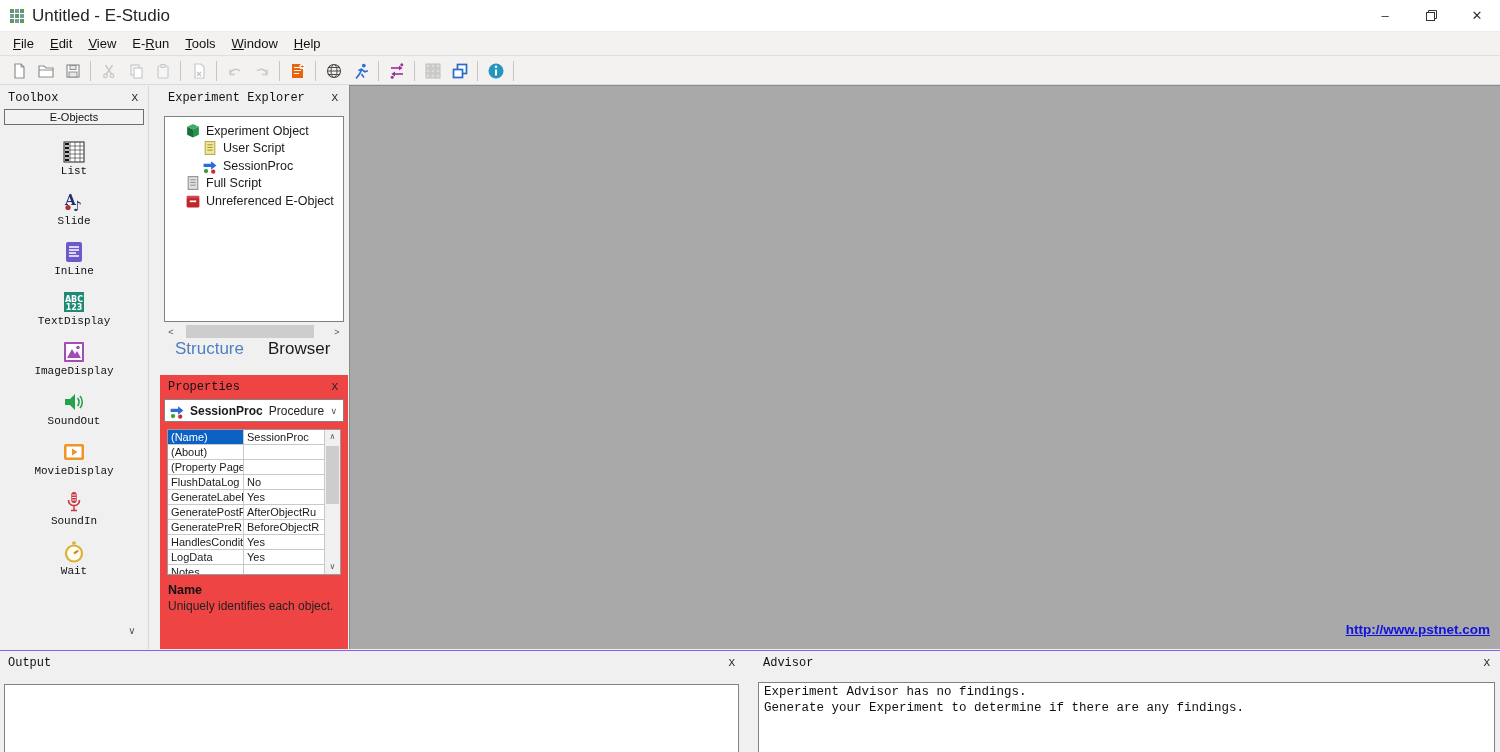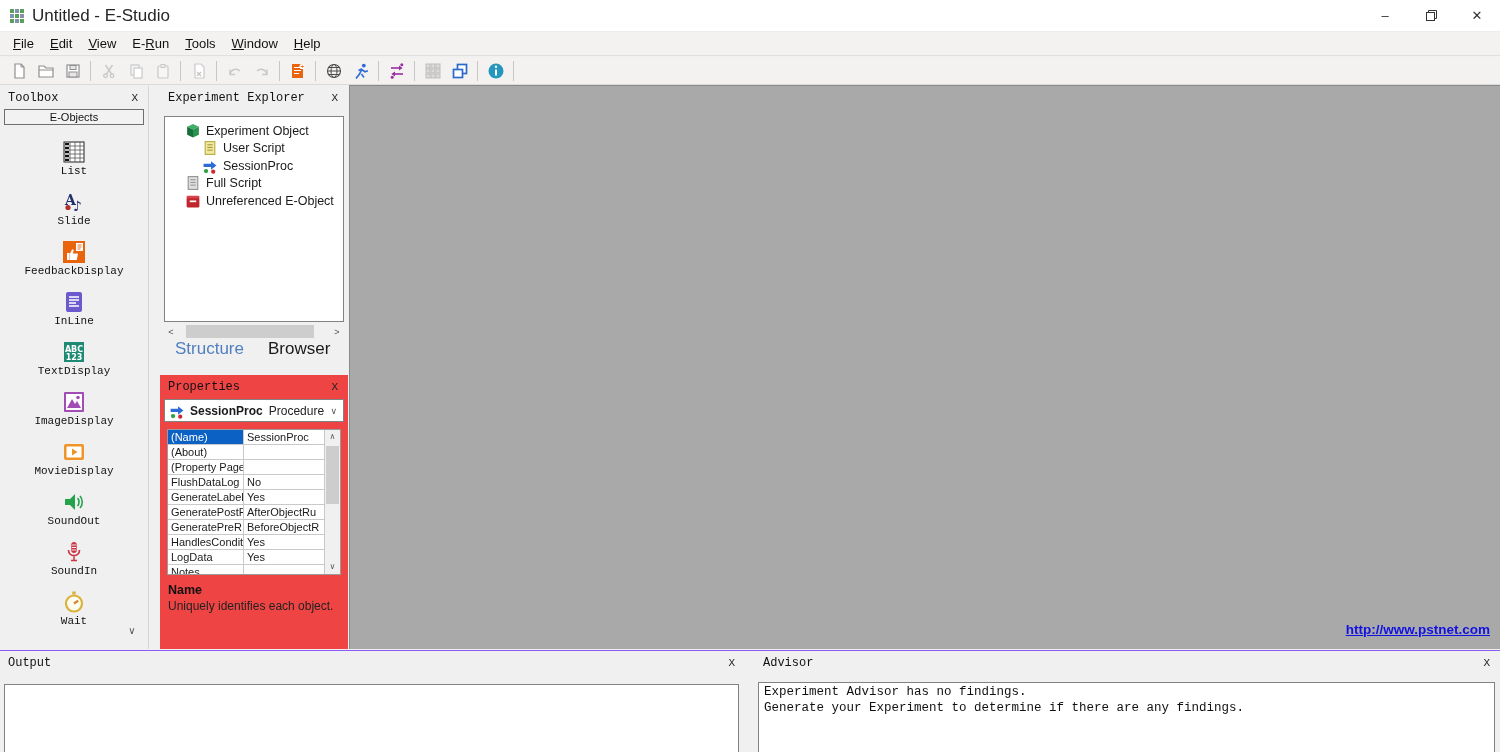--- a/index.html
+++ b/index.html
@@ -274,30 +274,20 @@
     <div class="tool-item">
       <svg class="tool-icon" viewBox="0 0 24 24">
           <text x="3" y="15" font-size="14" font-weight="bold" fill="#23306e" font-family="DejaVu Serif,serif">A</text>
           <circle cx="6" cy="17.5" r="2.6" fill="#b03030"></circle>
           <text x="11" y="21" font-size="14" fill="#23306e" font-family="DejaVu Sans,sans-serif">♪</text>
         </svg>
       <span class="tool-label">Slide</span>
     </div>
     <div class="tool-item">
       <svg class="tool-icon" viewBox="0 0 24 24">
-          <rect x="1" y="1" width="22" height="22" fill="#e8650d"></rect>
-          <rect x="14" y="3" width="7" height="8" fill="#fff"></rect>
-          <path d="M15.5 5h4M15.5 7h4M15.5 9h3" stroke="#e8650d" stroke-width="0.9"></path>
-          <rect x="5" y="13" width="2.6" height="7" fill="#fff"></rect>
-          <path d="M8 20v-6.5l2.2-4.3 1.6.9-1.1 3.4h5.3l-1.2 6.5z" fill="#fff"></path>
-        </svg>
-      <span class="tool-label">FeedbackDisplay</span>
-    </div>
-    <div class="tool-item">
-      <svg class="tool-icon" viewBox="0 0 24 24">
           <rect x="4" y="2" width="16" height="20" rx="2" fill="#6a5acd"></rect>
           <path d="M7 7h10M7 10h10M7 13h7M7 16h10" stroke="#fff" stroke-width="1.6"></path>
         </svg>
       <span class="tool-label">InLine</span>
     </div>
     <div class="tool-item">
       <svg class="tool-icon" viewBox="0 0 24 24">
           <rect x="2" y="2" width="20" height="20" fill="#1f8a74"></rect>
           <text x="12" y="11.5" font-size="8" font-weight="bold" fill="#fff" text-anchor="middle" font-family="DejaVu Sans,sans-serif">ABC</text>
           <text x="12" y="20" font-size="8" font-weight="bold" fill="#fff" text-anchor="middle" font-family="DejaVu Sans,sans-serif">123</text>
@@ -308,32 +298,32 @@
       <svg class="tool-icon" viewBox="0 0 24 24">
           <rect x="2" y="2" width="20" height="20" rx="1" fill="#a24cb5"></rect>
           <rect x="4" y="4" width="16" height="16" fill="#fff"></rect>
           <polygon points="5,18 10,9 13,14 15,11 19,18" fill="#a24cb5"></polygon>
           <circle cx="16" cy="7.5" r="1.8" fill="#a24cb5"></circle>
         </svg>
       <span class="tool-label">ImageDisplay</span>
     </div>
     <div class="tool-item">
       <svg class="tool-icon" viewBox="0 0 24 24">
+          <polygon points="3,9 8,9 13,4 13,20 8,15 3,15" fill="#24a24c"></polygon>
+          <path d="M15.5 8c2 2 2 6 0 8M18 6c3 3.2 3 8.8 0 12" stroke="#24a24c" stroke-width="1.6" fill="none"></path>
+        </svg>
+      <span class="tool-label">SoundOut</span>
+    </div>
+    <div class="tool-item">
+      <svg class="tool-icon" viewBox="0 0 24 24">
           <rect x="2" y="4" width="20" height="16" rx="2" fill="#ef9426"></rect>
           <rect x="4.5" y="6.5" width="15" height="11" fill="#fff"></rect>
           <polygon points="10,8.5 15.5,12 10,15.5" fill="#ef9426"></polygon>
         </svg>
       <span class="tool-label">MovieDisplay</span>
-    </div>
-    <div class="tool-item">
-      <svg class="tool-icon" viewBox="0 0 24 24">
-          <polygon points="3,9 8,9 13,4 13,20 8,15 3,15" fill="#24a24c"></polygon>
-          <path d="M15.5 8c2 2 2 6 0 8M18 6c3 3.2 3 8.8 0 12" stroke="#24a24c" stroke-width="1.6" fill="none"></path>
-        </svg>
-      <span class="tool-label">SoundOut</span>
     </div>
     <div class="tool-item">
       <svg class="tool-icon" viewBox="0 0 24 24">
           <rect x="9.3" y="2" width="5.4" height="11" rx="2.7" fill="#cc3344"></rect>
           <path d="M10 5h4M10 7.5h4M10 10h4" stroke="#fff" stroke-width="0.9"></path>
           <path d="M6.5 10c0 7.5 11 7.5 11 0" stroke="#cc3344" stroke-width="1.7" fill="none"></path>
           <path d="M12 16.5v3.5M9 20.5h6" stroke="#cc3344" stroke-width="1.5" fill="none"></path>
         </svg>
       <span class="tool-label">SoundIn</span>
     </div>

